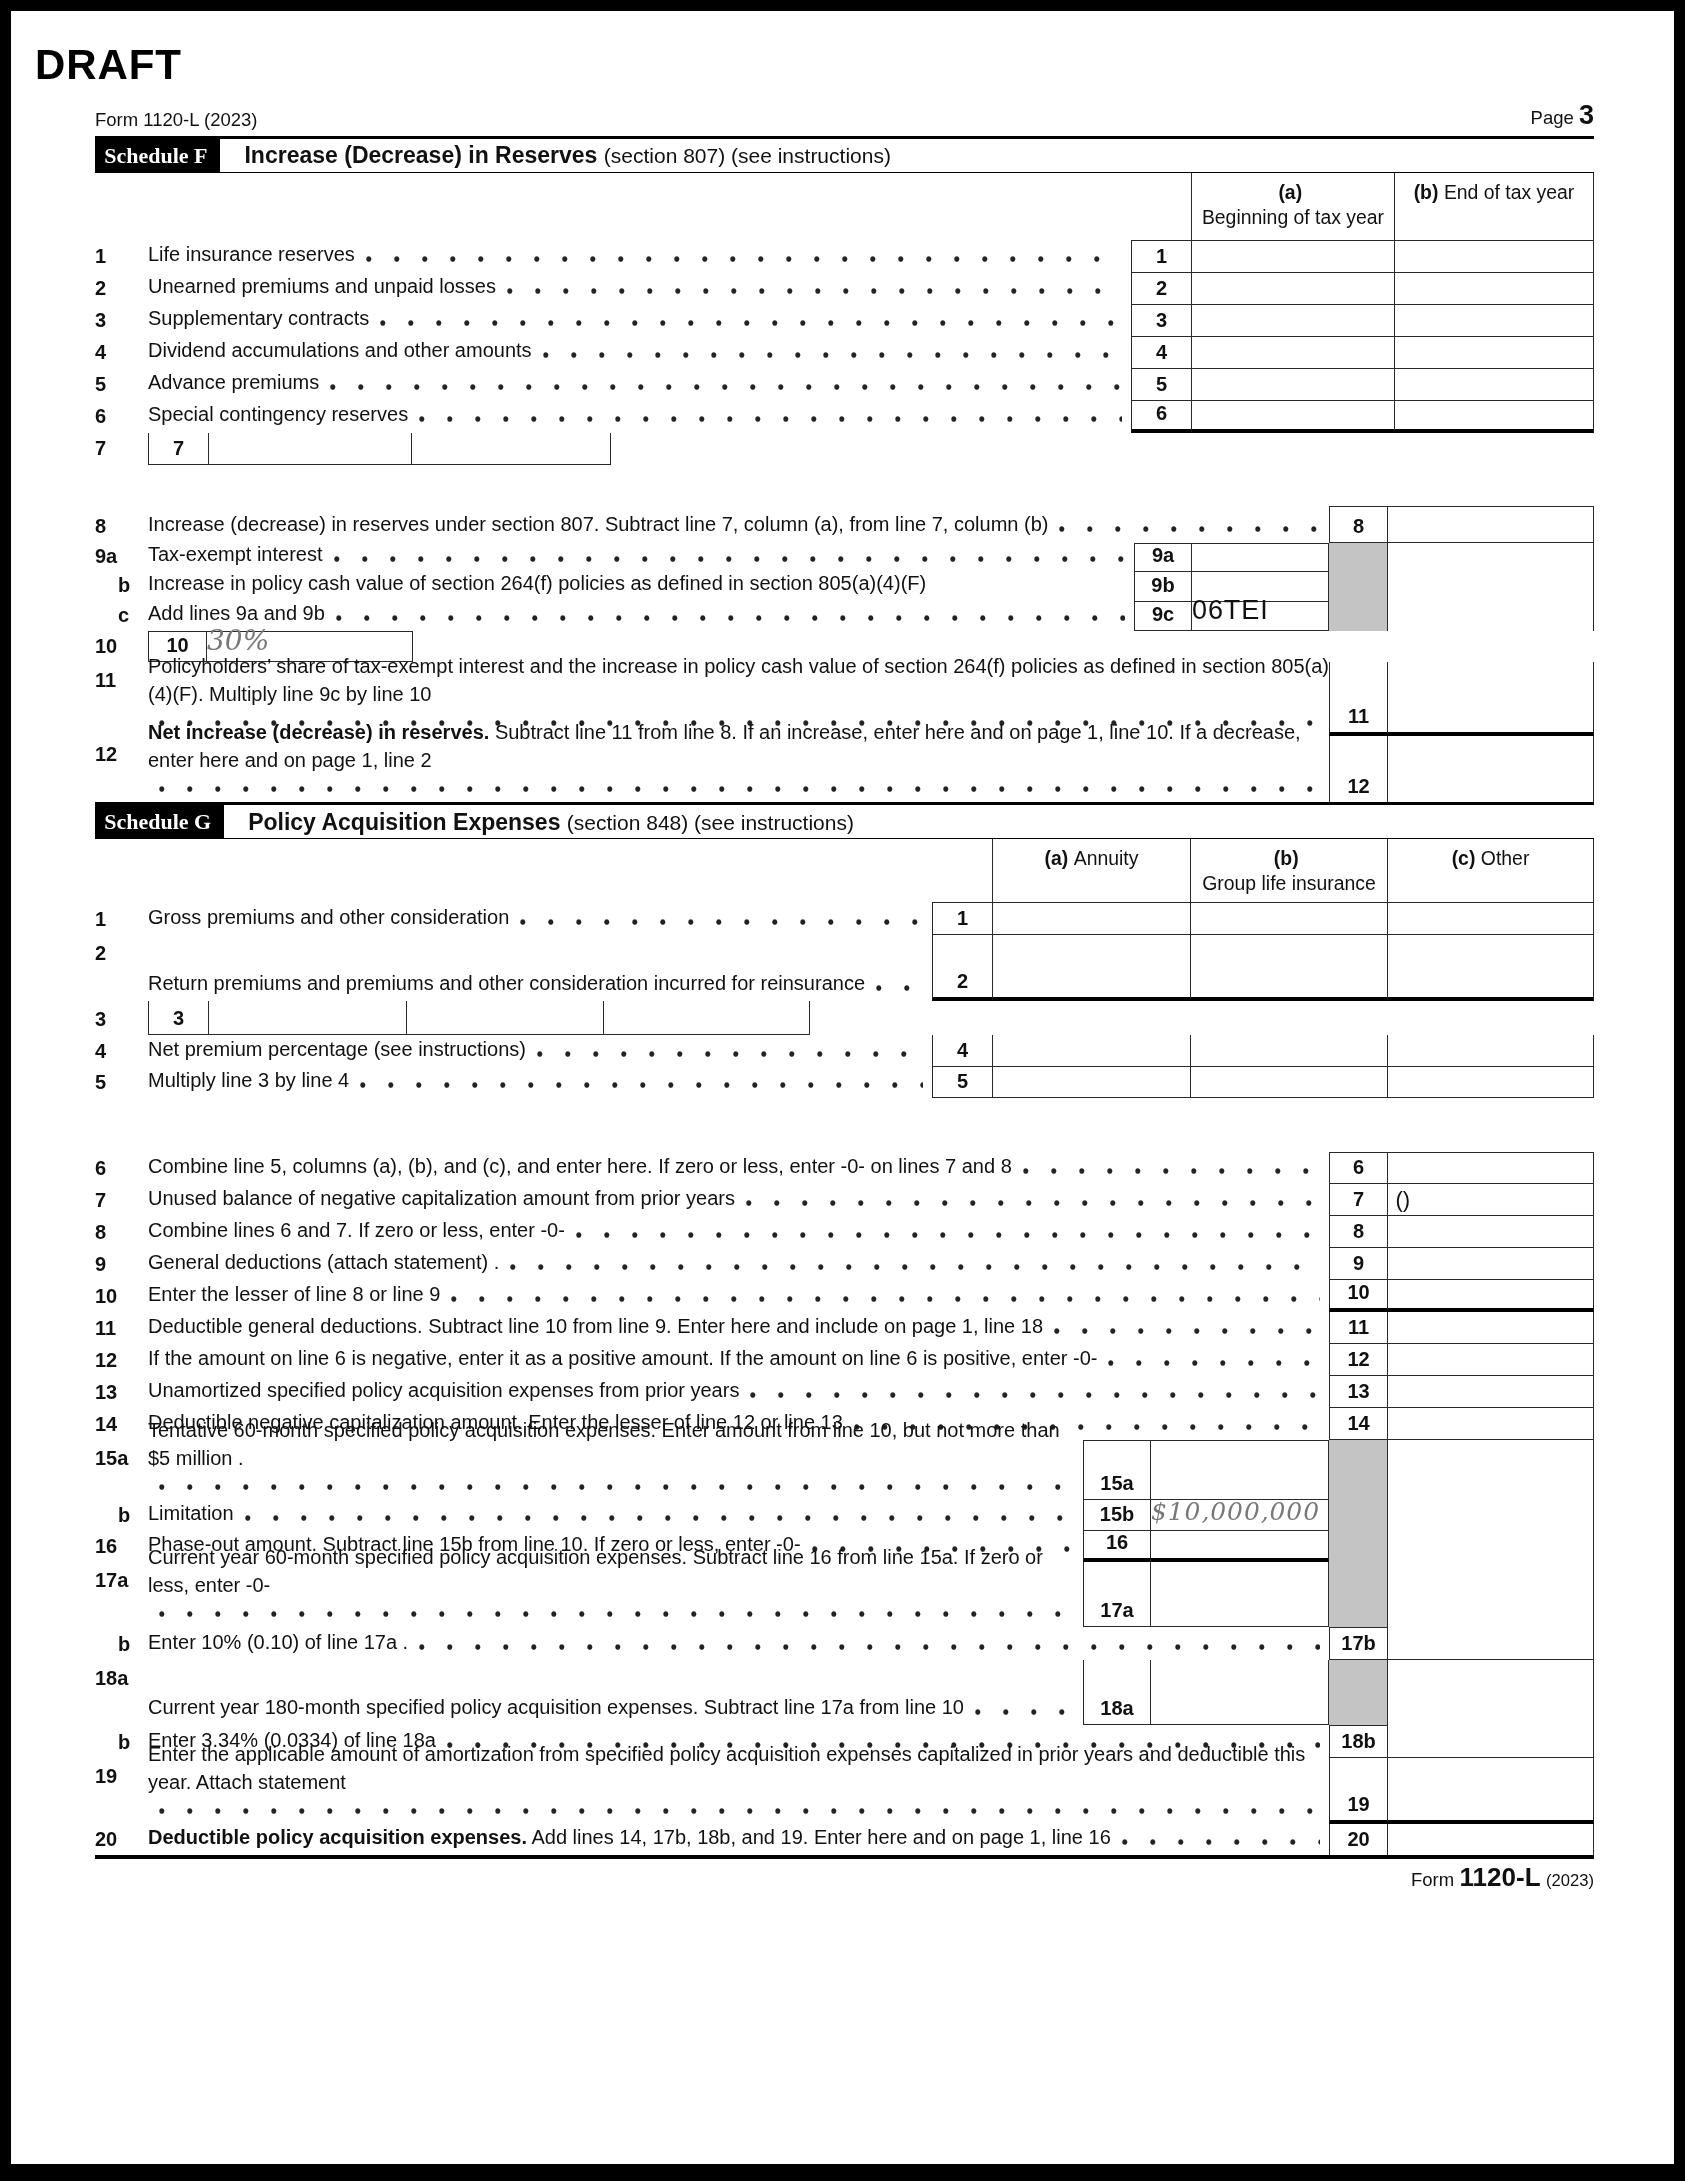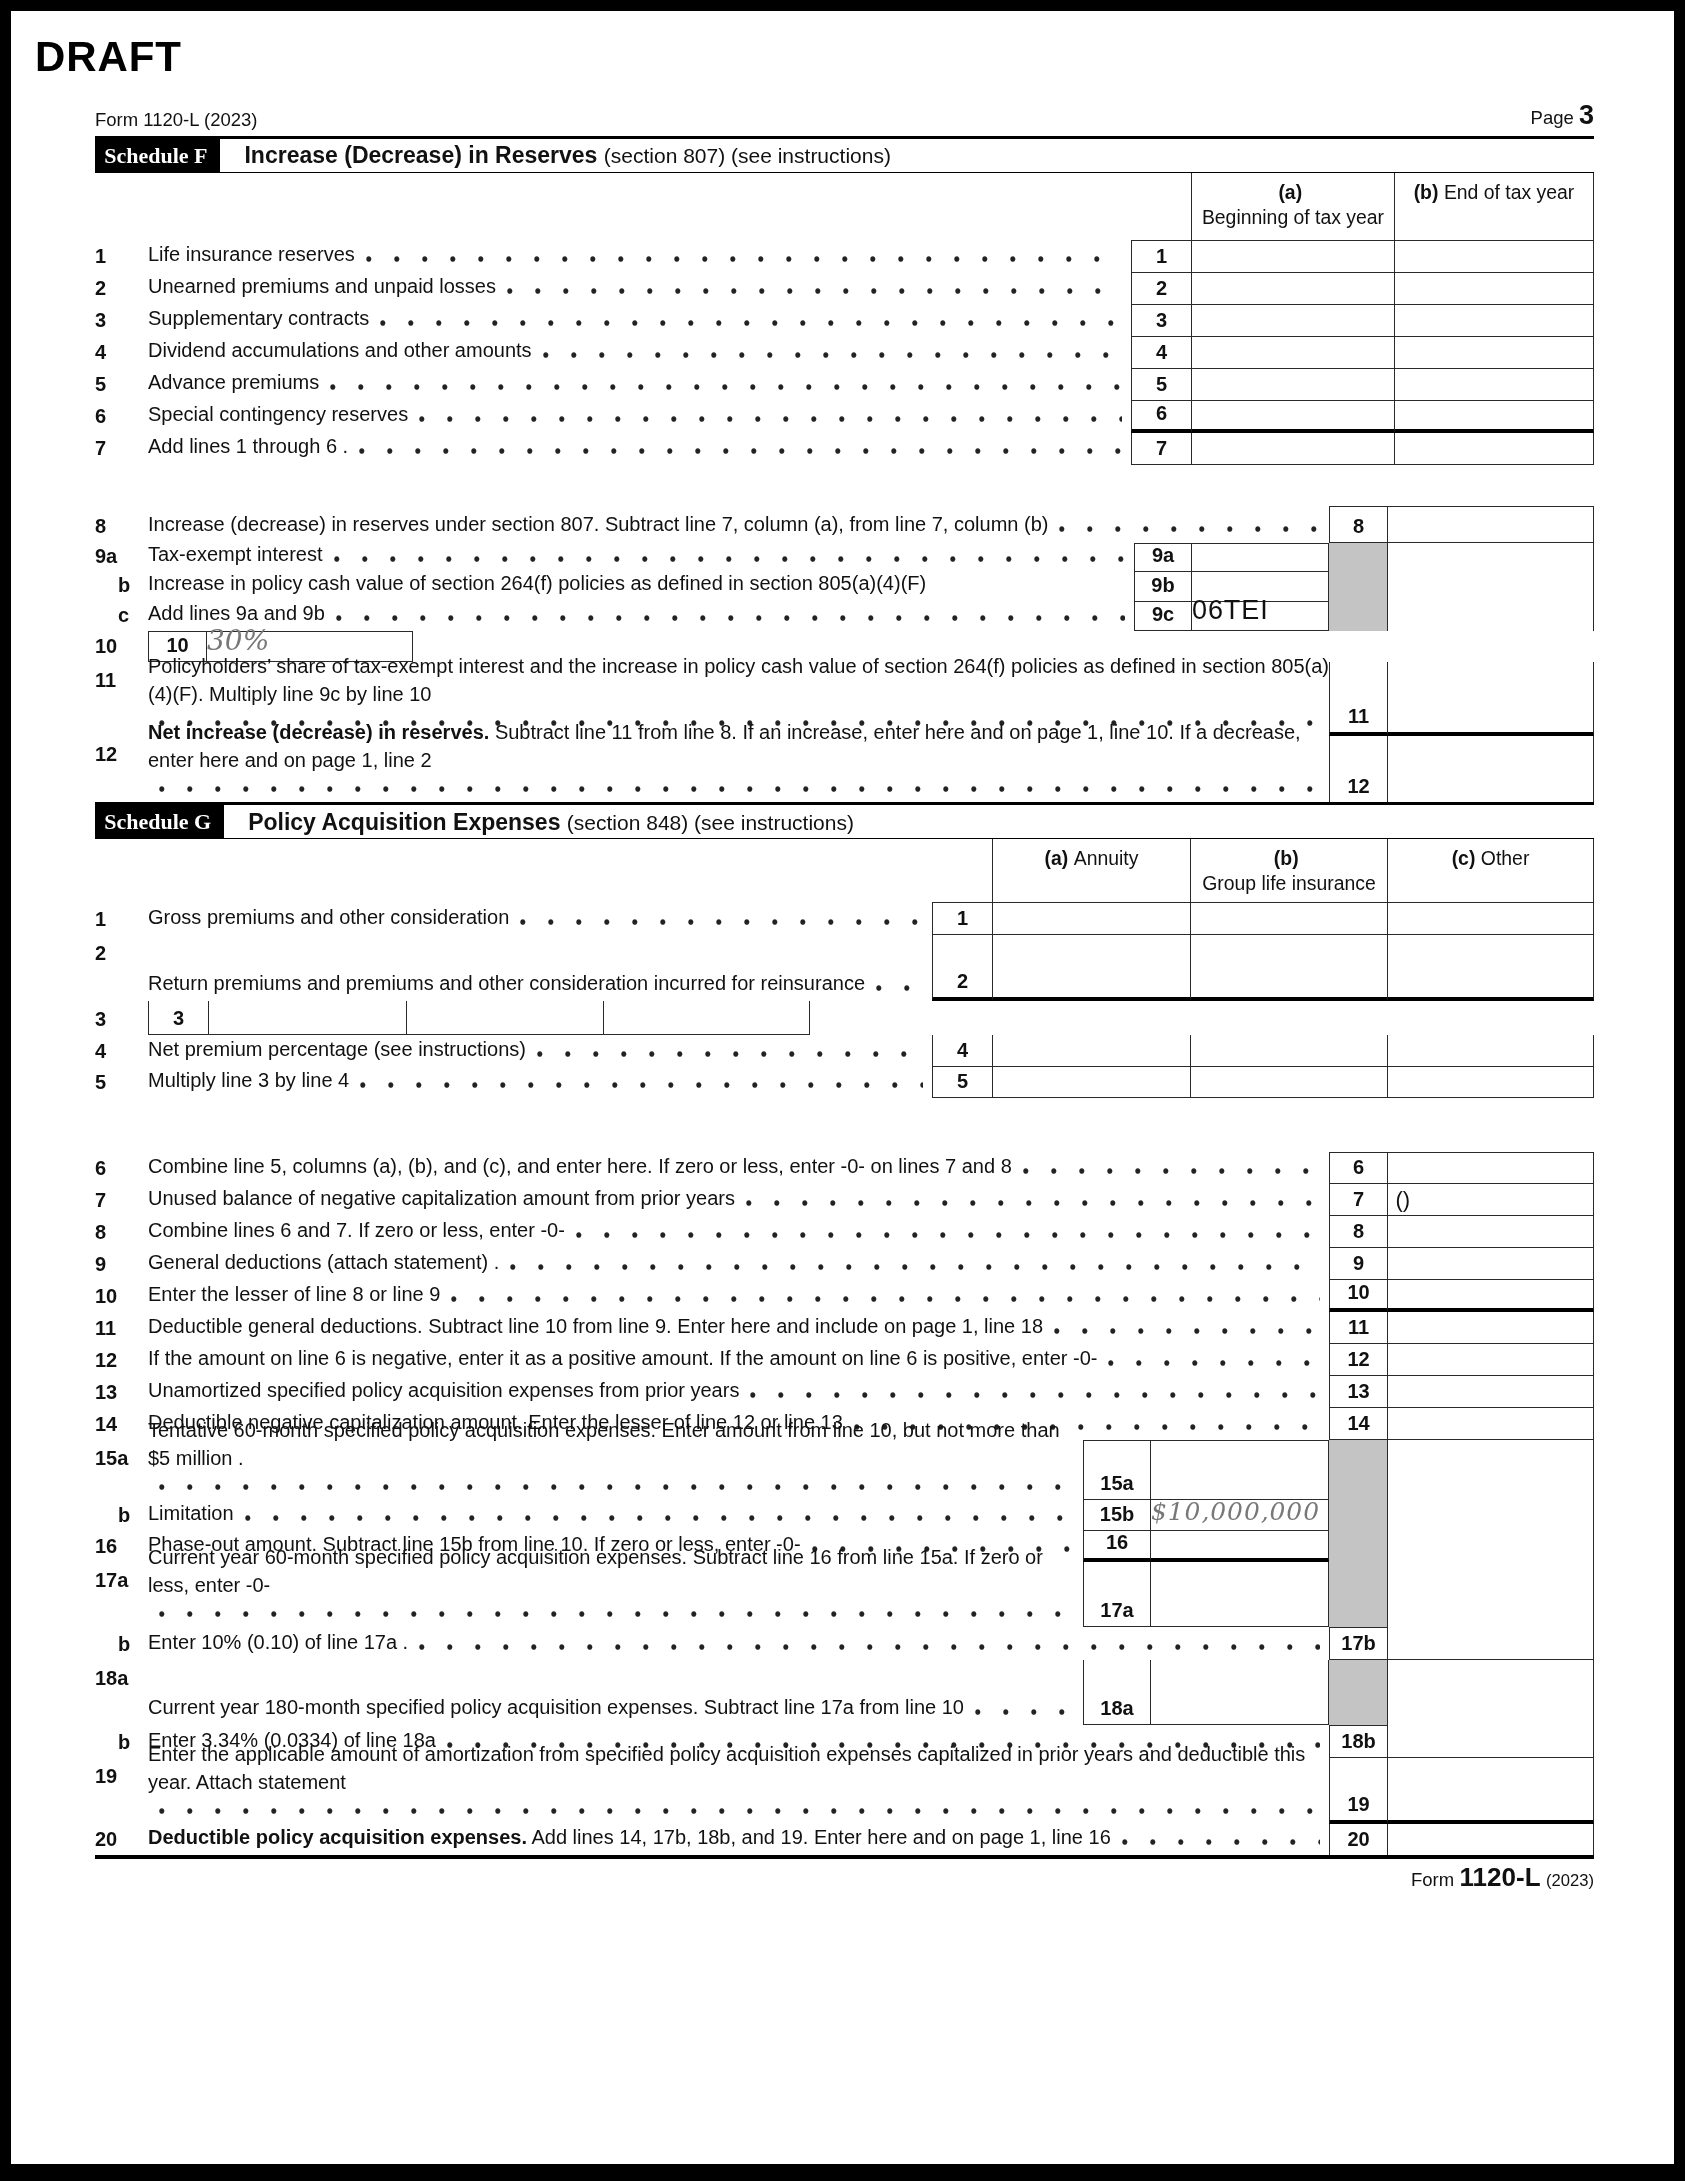--- a/index.html
+++ b/index.html
@@ -1,19 +1,19 @@
 <!DOCTYPE html>
 <html style="font-size:14.8px"><head>
 <meta charset="utf-8">
 <style>
   html,body{margin:0;padding:0;background:#e8e8e8;}
   .page{position:relative;width:1685px;height:2182px;background:#fff;
         border:11px solid #000;border-bottom-width:18.5px;box-sizing:border-box;
         font-family:"Liberation Sans","DejaVu Sans",sans-serif;color:#111;}
-  .draft{position:absolute;left:24px;top:22px;font-size:42px;font-weight:900;
+  .draft{position:absolute;left:24px;top:30px;font-size:42px;font-weight:900;
          letter-spacing:0.9px;color:#000;}
   .content{position:absolute;left:84px;top:0;width:1499px;}
   
   .hdr{display:flex;justify-content:space-between;align-items:flex-end;
        margin-top:89px;border-bottom:3.7px solid #000;padding-bottom:4.6px;}
   .formid{font-size:18.5px;}
   .pageno{font-size:18.5px;}
   .pageno b{font-size:27px;font-weight:bold;}
   
   .bar{display:flex;align-items:stretch;border-bottom:1.8px solid #000;height:33px;}
@@ -169,24 +169,20 @@
       <div class="lbl">
           <span class="t">Special contingency reserves</span>
           <span class="leader"></span>
         </div>
       <div class="cell nb wFnb thick">6</div>
       <div class="cell val wFa thick"></div>
       <div class="cell val wFb rt thick"></div>
     </div>
     <div class="row h35">
       <div class="num">7</div>
-      <div class="lbl">
-          <span class="t">Add lines 1 through 6 .</span>
-          <span class="leader"></span>
-        </div>
       <div class="cell nb wFnb">7</div>
       <div class="cell val wFa"></div>
       <div class="cell val wFb rt"></div>
     </div>
 
     <div class="gap44"></div>
 
     <div class="row h40">
       <div class="num">8</div>
       <div class="lbl">

